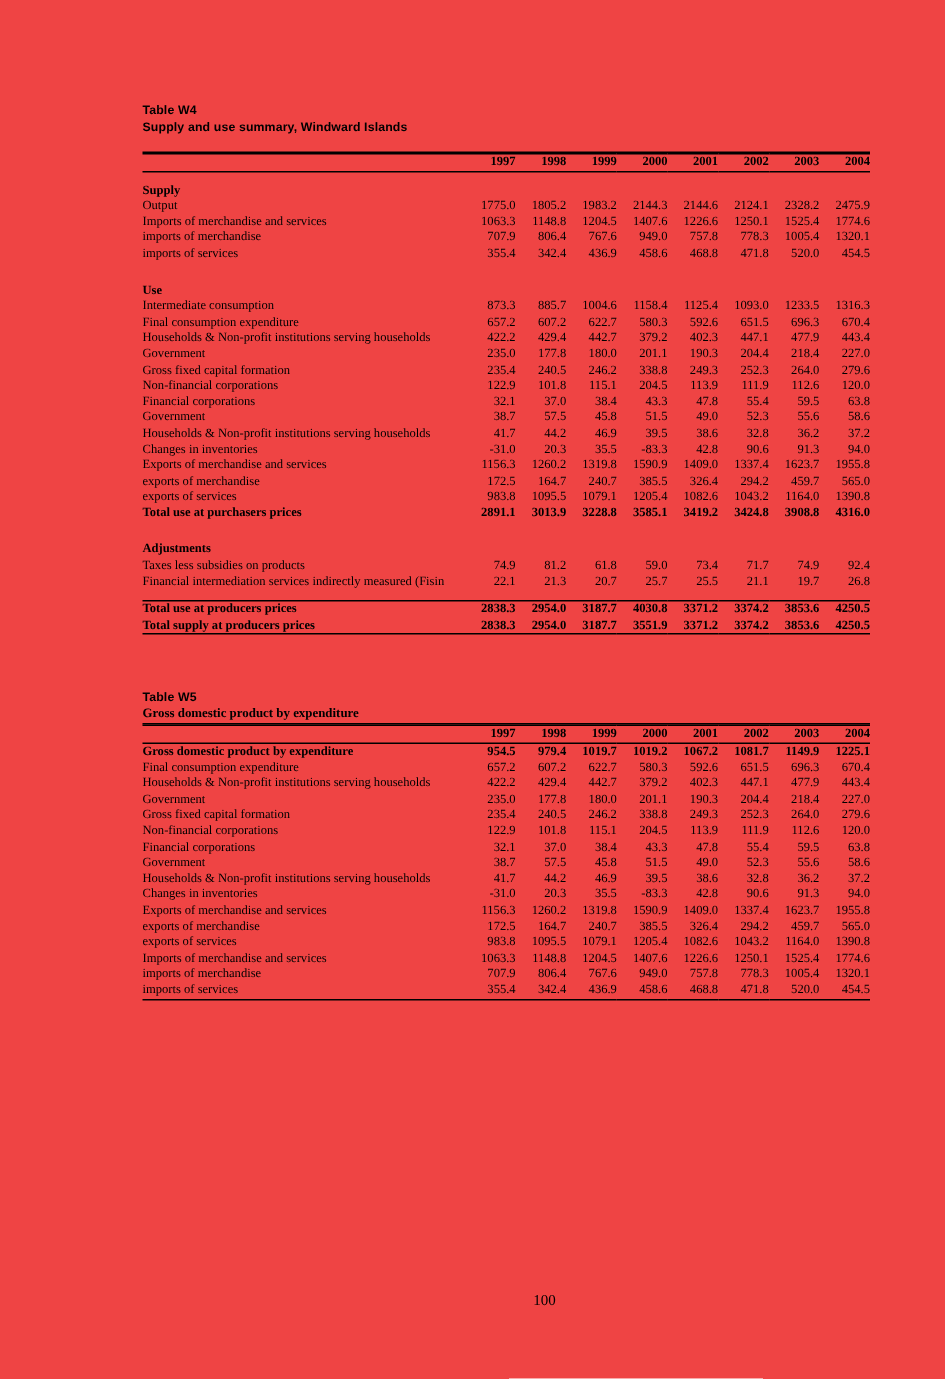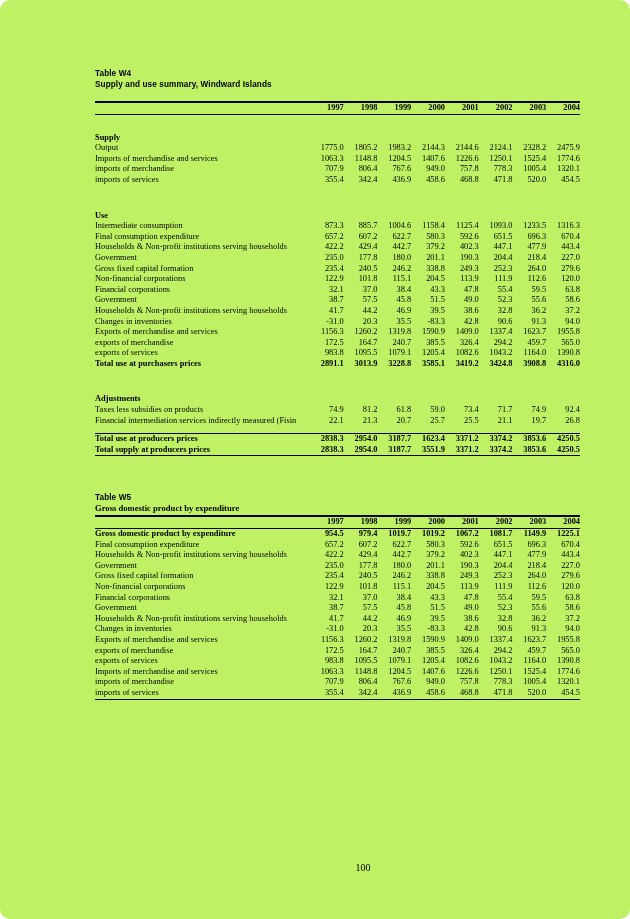--- a/index.html
+++ b/index.html
@@ -13,22 +13,21 @@
     position: relative;
     font-family: "Liberation Serif", serif;
     color: #000000;
     overflow: hidden;
   }
   .page {
     position: absolute;
     left: 0; top: 0;
     width: 630px;
     height: 919px;
-    background: #bef264;
-    border-radius: 10px;
+    background: #ef4444;
   }
   .content {
     position: absolute;
     left: 95px;
     top: 68px;
     width: 485px;
   }
   .table-block { margin-bottom: 0; }
 
   .tbl-id {
@@ -88,21 +87,21 @@
   }
 
   td.lbl {
     text-align: left;
     padding: 0.4px 0 0.4px 0;
   }
   td.num {
     text-align: right;
     padding: 0.4px 3px 0.4px 0;
   }
-  tr.section td { font-weight: bold; padding-top: 18px; }
+  tr.section td { font-weight: bold; padding-top: 7px; }
   tr.bold td { font-weight: bold; }
   tr.spacer td { height: 7px; line-height: 7px; font-size: 1px; }
 
   .ind1 { padding-left: 10px; }
   tr.rule-bottom td { border-bottom: 0.9px solid #000; }
   tr.rule-thin-top td { border-top: 0.8px solid #000; }
 
   .tbl-title-rule {
     border-bottom: 1px solid #000;
     width: 485px;
@@ -419,21 +418,21 @@
               <td class="num">26.8</td>
             </tr>
             <tr class="spacer">
               <td colspan="9"></td>
             </tr>
             <tr class="bold rule-thin-top">
               <td class="lbl">Total use at producers prices</td>
               <td class="num">2838.3</td>
               <td class="num">2954.0</td>
               <td class="num">3187.7</td>
-              <td class="num">1623.4</td>
+              <td class="num">4030.8</td>
               <td class="num">3371.2</td>
               <td class="num">3374.2</td>
               <td class="num">3853.6</td>
               <td class="num">4250.5</td>
             </tr>
             <tr class="bold rule-bottom">
               <td class="lbl">Total supply at producers prices</td>
               <td class="num">2838.3</td>
               <td class="num">2954.0</td>
               <td class="num">3187.7</td>

